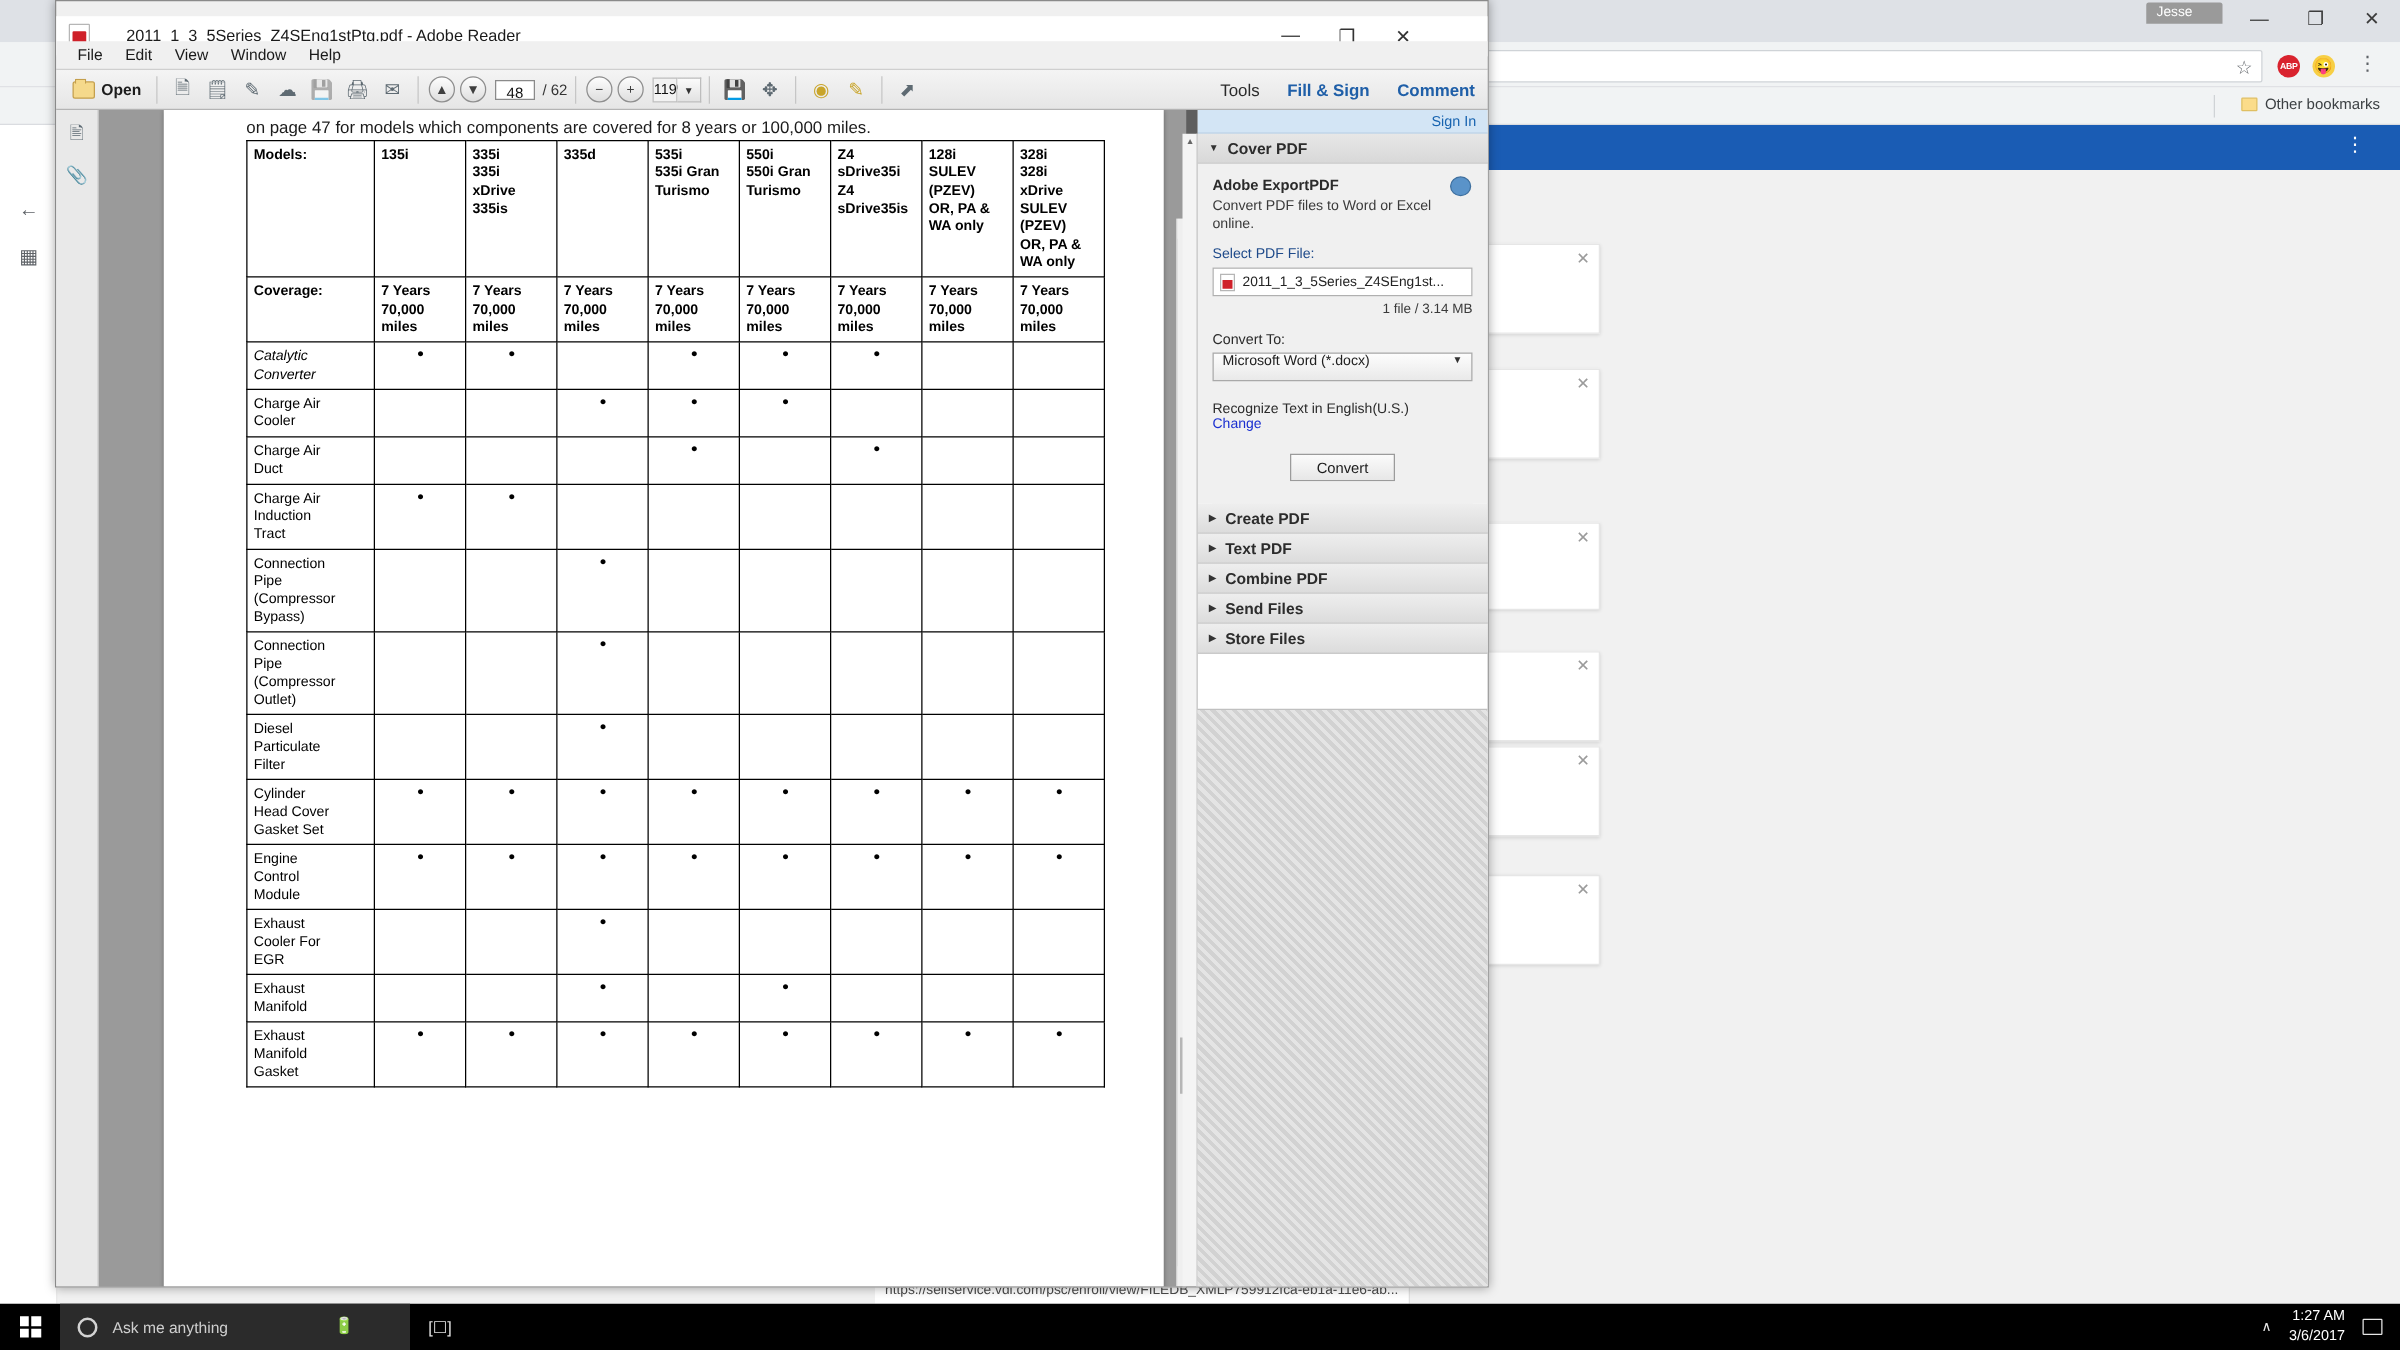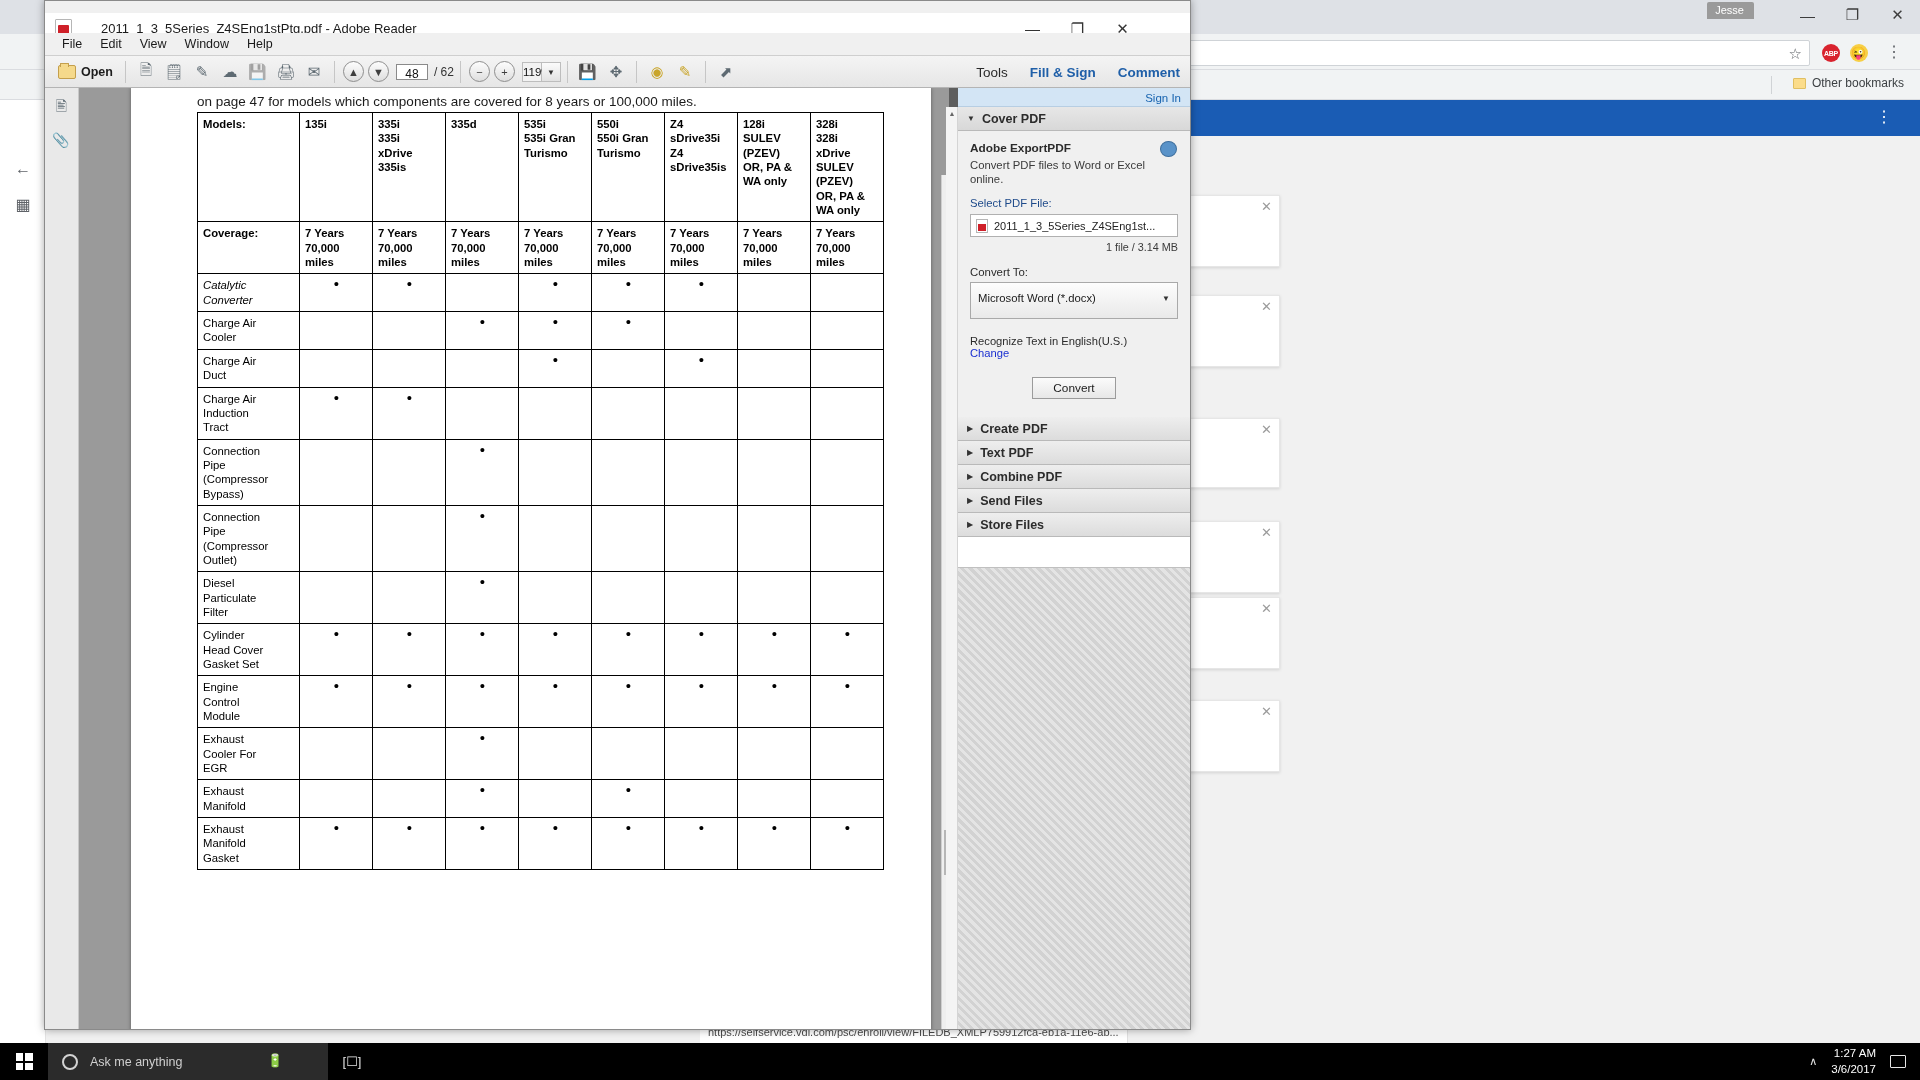--- a/index.html
+++ b/index.html
@@ -13,23 +13,23 @@
   
   .chrome-window {
     position: absolute; left: 0; top: 0; width: 1920px; height: 1043px;
     background: #ffffff;
   }
   .chrome-tabstrip-fill {
     position: absolute; left: 0; top: 0; width: 1920px; height: 34px;
     background: #dee1e6;
   }
   .chrome-profile {
-    position: absolute; right: 166px; top: 2px;
+    position: absolute; right: 142px; top: 2px;
     background: #9a9a9a; color: #ffffff; font-size: 11px;
-    padding: 2px 10px 3px 8px; border-radius: 2px 2px 0 0;
+    padding: 2px 24px 3px 8px; border-radius: 2px 2px 0 0;
   }
   .chrome-winbtn {
     position: absolute; top: 0; width: 45px; height: 30px;
     display: flex; align-items: center; justify-content: center;
     color: #3c3c3c; font-size: 15px;
   }
   .chrome-min { right: 90px; }
   .chrome-max { right: 45px; }
   .chrome-close { right: 0px; }
 
@@ -321,23 +321,23 @@
   .file-ico::after {
     content: ""; position: absolute; left: 1px; bottom: 1px;
     width: 8px; height: 7px; background: #cf2029;
   }
   .file-name { font-size: 11px; color: #222; white-space: nowrap; overflow: hidden; }
   .file-meta {
     font-size: 10.8px; color: #3a3a3a; text-align: right; margin-top: 4px;
   }
   .convert-label { font-size: 11.4px; color: #2b2b2b; margin-top: 13px; }
   .convert-select {
-    margin-top: 4px; height: 37px; background: linear-gradient(#fdfdfd,#e9e9e9);
+    margin-top: 4px; height: 23px; background: linear-gradient(#fdfdfd,#e9e9e9);
     border: 1px solid #a9a9a9;
-    display: flex; align-items: center; justify-content: space-between;
+    display: flex; justify-content: space-between;
     padding: 0 7px 5px 7px;
   }
   .convert-select span.v { font-size: 11.3px; color: #202020; }
   .convert-select span.c { font-size: 8px; color: #333; }
   .recog { font-size: 11.2px; color: #2b2b2b; margin-top: 16px; }
   .change-link { font-size: 11.2px; color: #1a2fd0; text-decoration: none; display: block; }
   .convert-btn {
     margin: 18px auto 0 auto; width: 84px; height: 22px;
     background: linear-gradient(#fbfbfb, #e7e7e7);
     border: 1px solid #9b9b9b;

